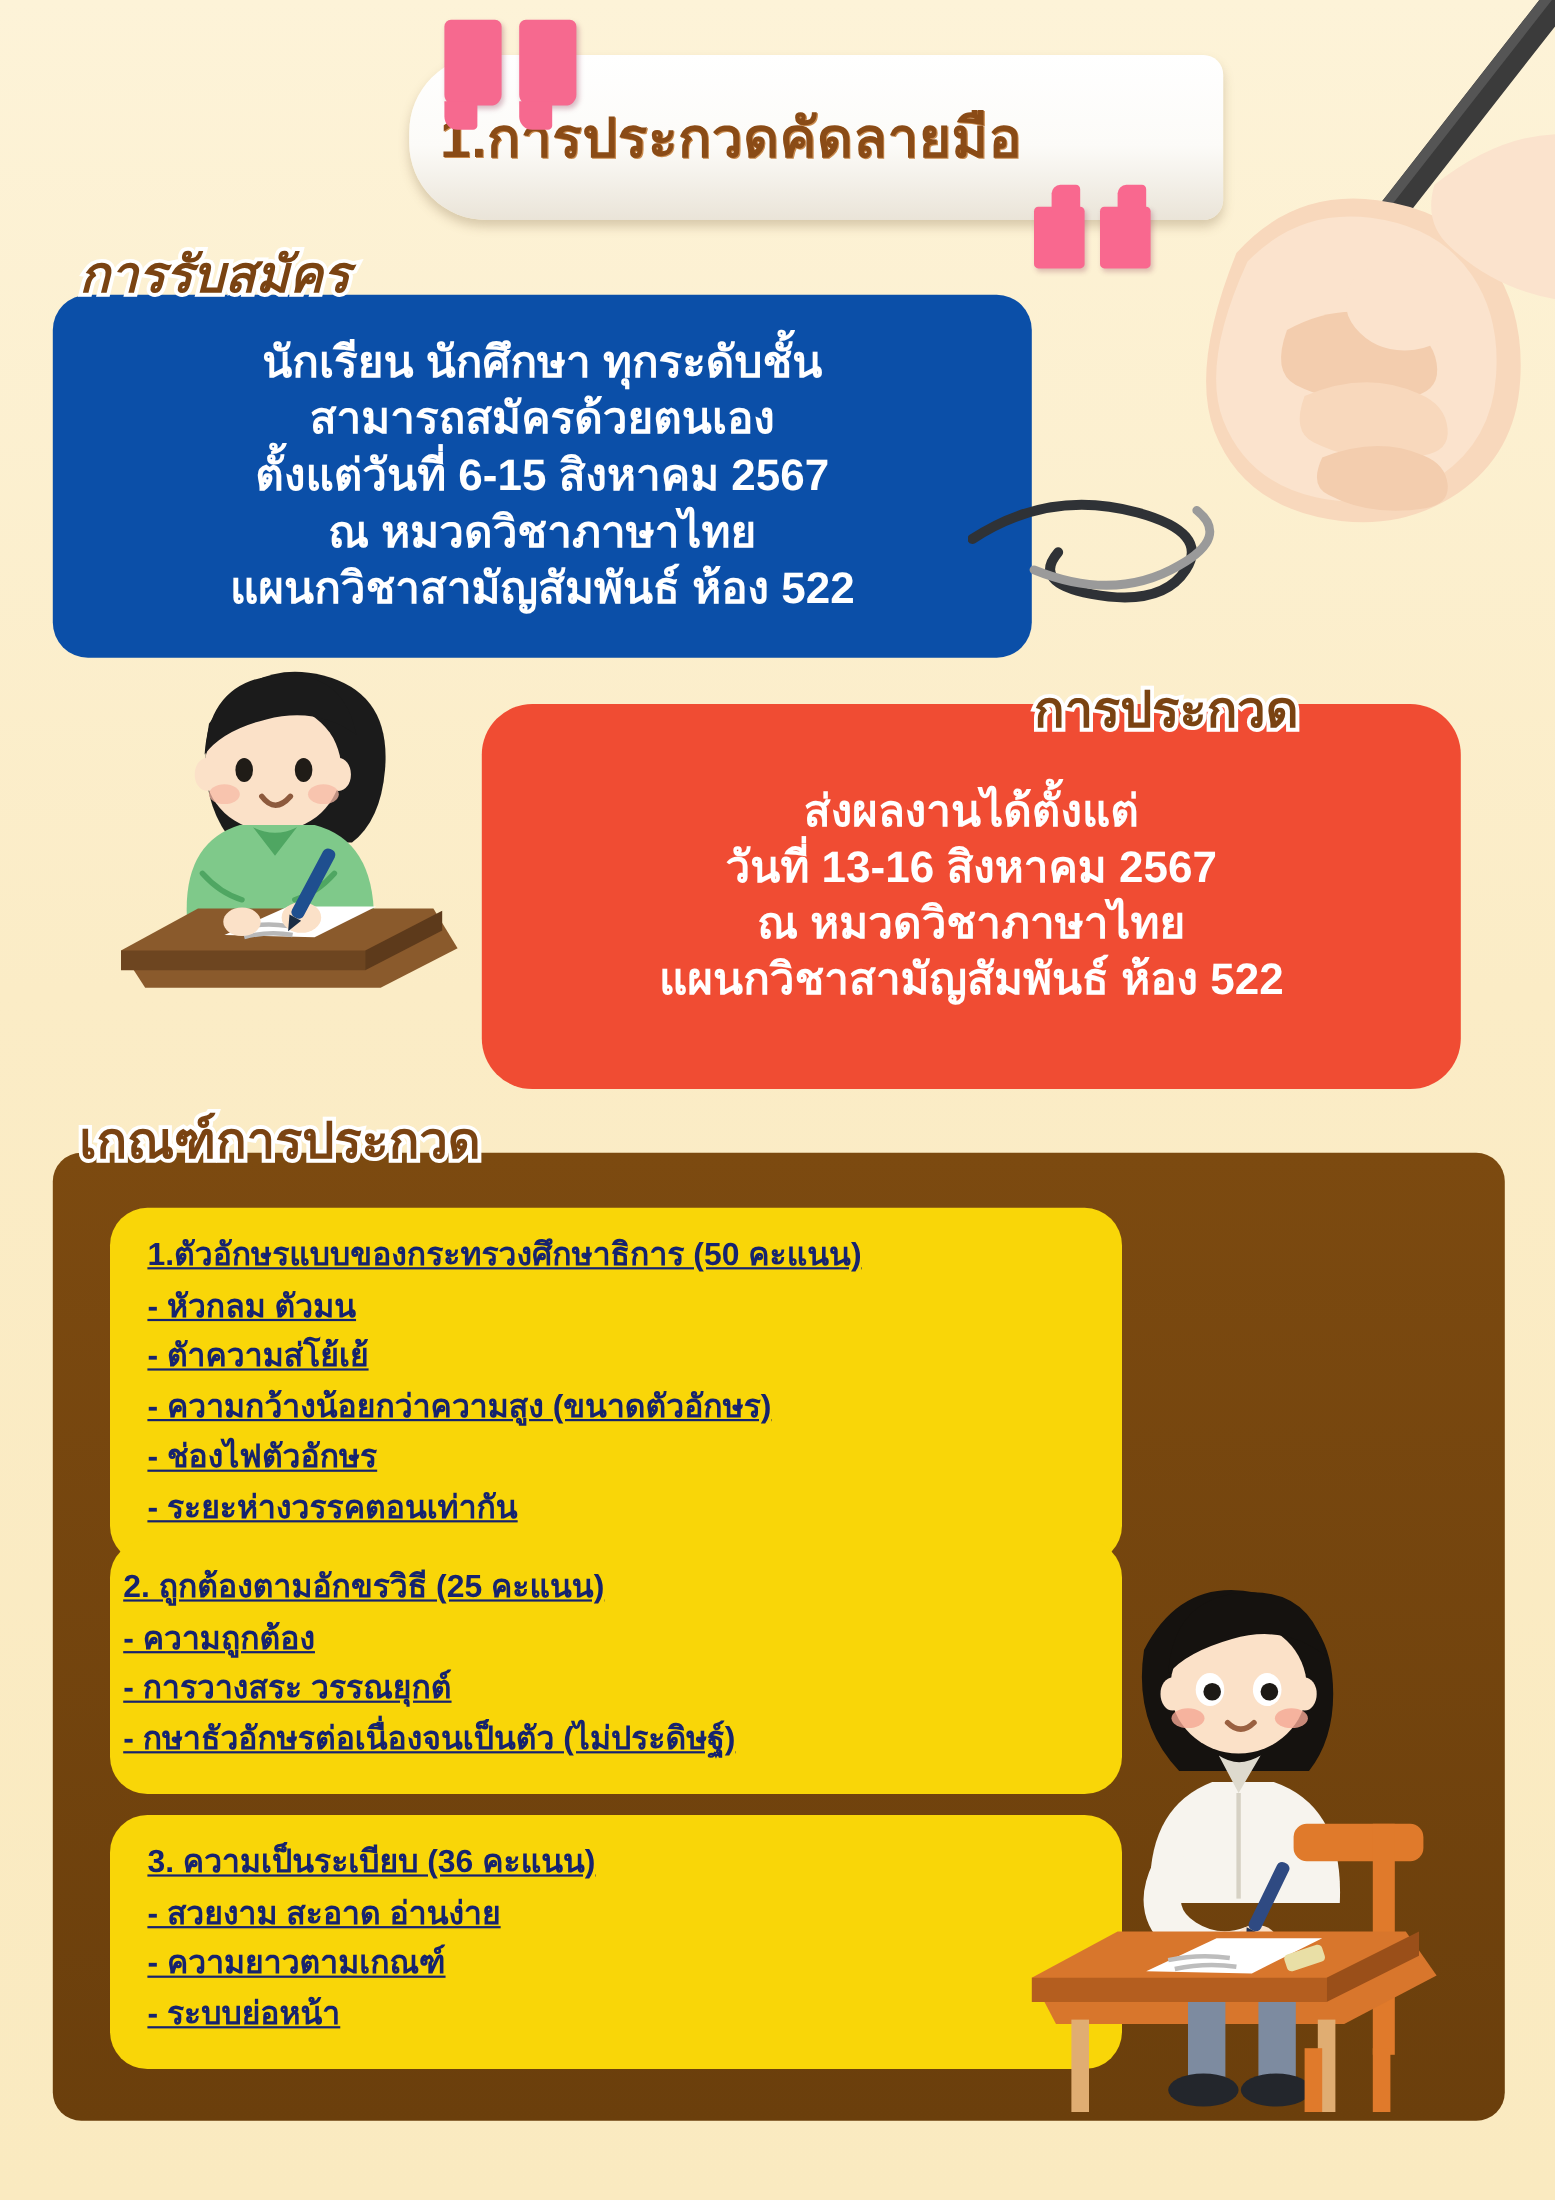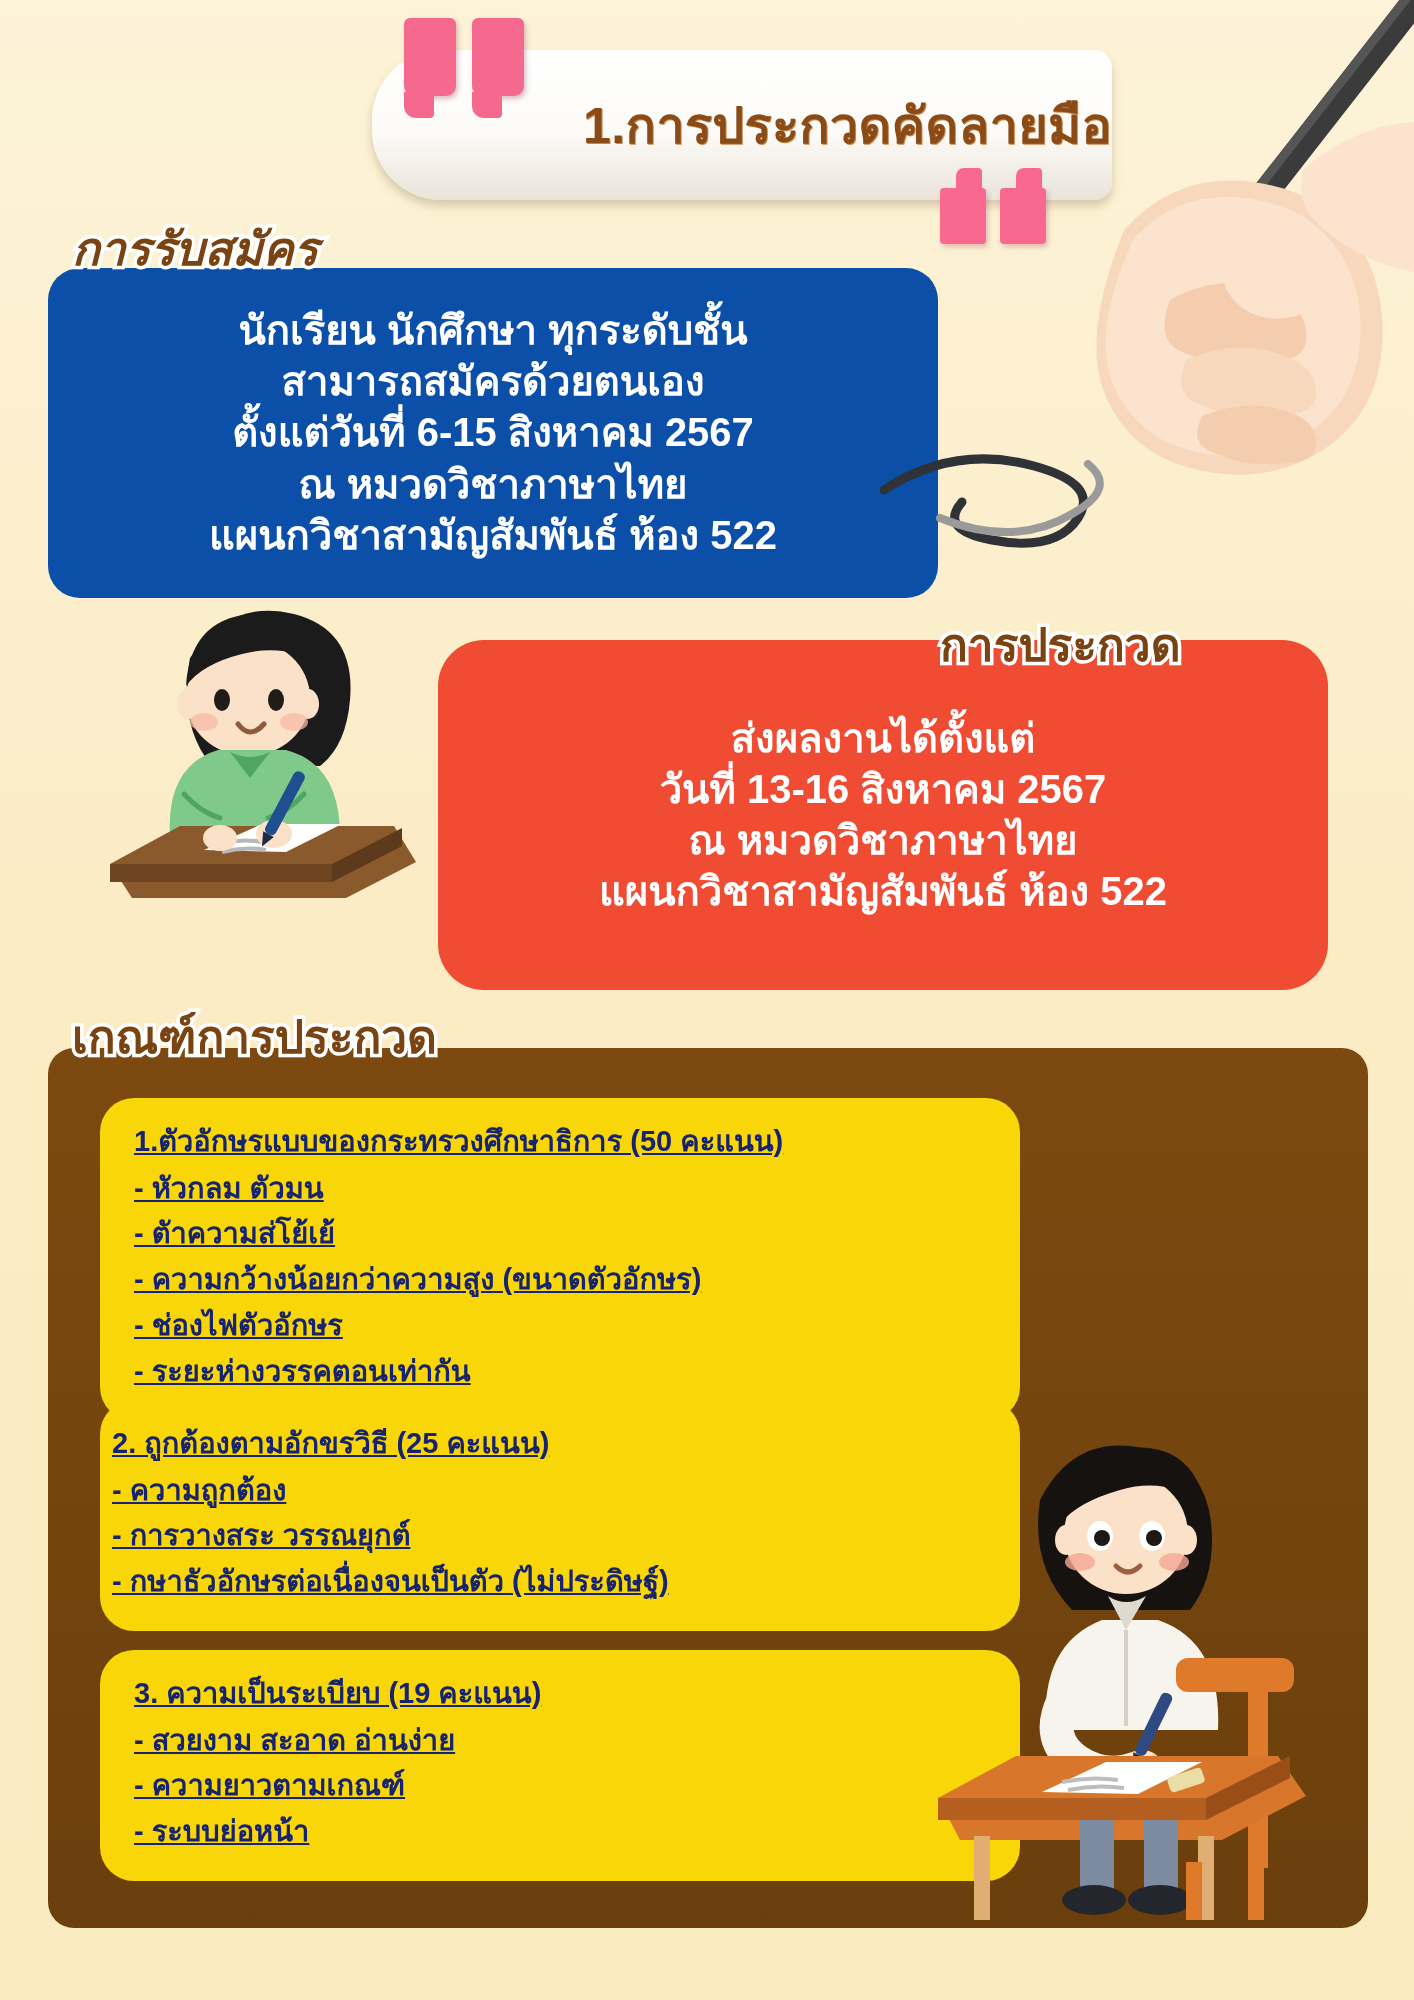--- a/index.html
+++ b/index.html
@@ -15,21 +15,21 @@
     background:linear-gradient(180deg,#fdf3d8 0%,#fbecc6 45%,#faeac0 100%);
   }
 
   
   .title-plaque{
     position:absolute; left:372px; top:50px;
     width:740px; height:150px;
     background:linear-gradient(180deg,#ffffff 0%,#fcfbf8 55%,#eae4d8 100%);
     border-radius:70px 18px 18px 70px;
     box-shadow:0 6px 10px rgba(120,95,60,.28);
-    display:flex; align-items:center; justify-content:flex-end;
+    display:flex; align-items:center; justify-content:flex-start;
   }
   .title-text{
     font-size:50px; font-weight:bold; color:#8a4b16;
     letter-spacing:.5px; white-space:nowrap;
     text-shadow:1px 1px 0 #c98a4d;
     padding-left:28px;
   }
   .quote{
     position:absolute; width:52px; height:78px;
     background:#f6698f;
@@ -251,21 +251,21 @@
   </div>
 
   <div class="crit-box box2">
     <div class="c-title">2. ถูกต้องตามอักขรวิธี (25 คะแนน)</div>
     <div class="c-item">- ความถูกต้อง</div>
     <div class="c-item">- การวางสระ วรรณยุกต์</div>
     <div class="c-item">- กษาธัวอักษรต่อเนื่องจนเป็นตัว (ไม่ประดิษฐ์)</div>
   </div>
 
   <div class="crit-box box3">
-    <div class="c-title">3. ความเป็นระเบียบ (19 คะแนน)</div>
+    <div class="c-title">3. ความเป็นระเบียบ (36 คะแนน)</div>
     <div class="c-item">- สวยงาม สะอาด อ่านง่าย</div>
     <div class="c-item">- ความยาวตามเกณฑ์</div>
     <div class="c-item">- ระบบย่อหน้า</div>
   </div>
 
   <div class="boy-right">
     <svg width="420" height="560" viewBox="0 0 420 560">
 
       <path d="M110 100 q34 -66 102 -52 q70 14 70 92 q0 42 -22 70 l-118 0 q-42 -44 -32 -110 z" fill="#15120f"></path>
 

